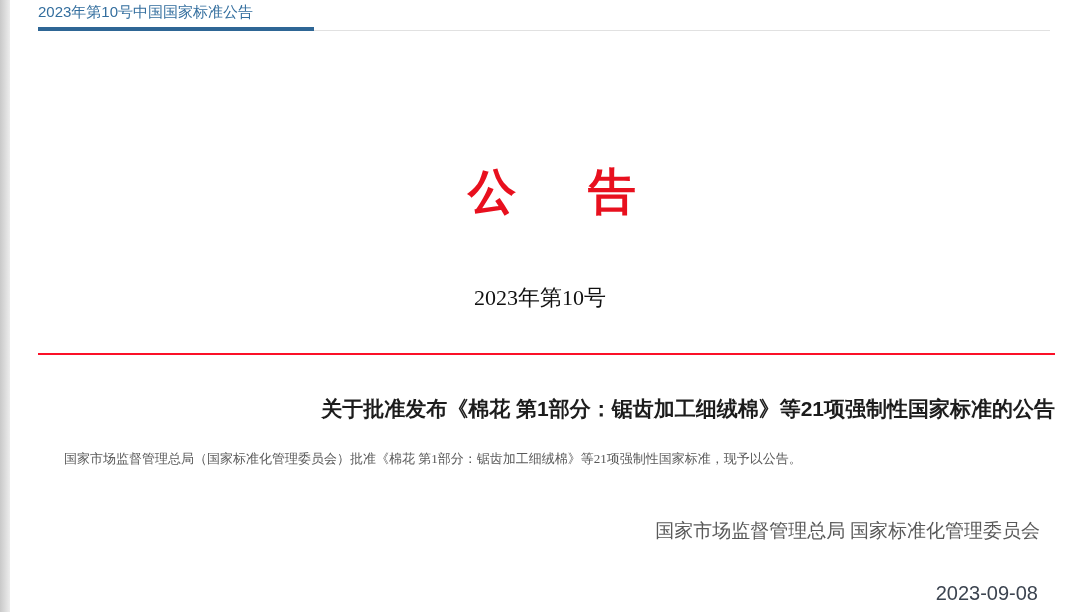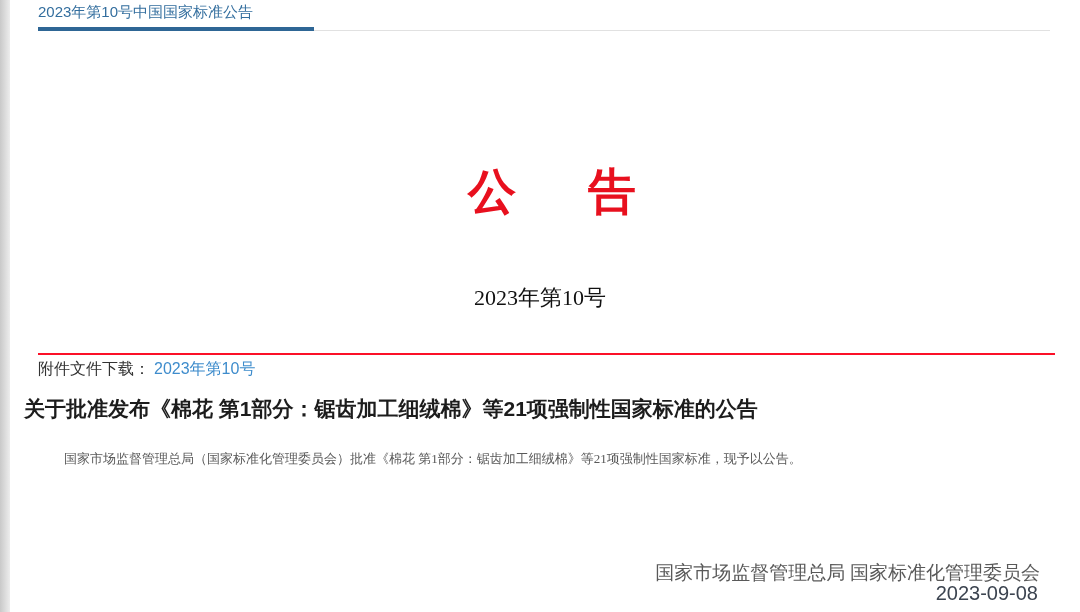--- a/index.html
+++ b/index.html
@@ -93,41 +93,41 @@
   .attachment-label { color: #333333; }
   .attachment-link {
     color: #3e8ccc;
     margin-left: 4px;
     cursor: pointer;
     text-decoration: none;
   }
   
   .announce-heading {
     position: absolute;
-    left: 24px; top: 395px;
+    left: 38px; top: 395px;
     width: 1017px;
-    text-align: left;
+    text-align: right;
     font-size: 21px;
     font-weight: bold;
     color: #1c1c1c;
   }
   .announce-body {
     position: absolute;
     left: 38px; top: 440px;
     width: 1017px;
     font-family: "Liberation Serif", "DejaVu Serif", serif;
     font-size: 13px;
     line-height: 38px;
     color: #595959;
     text-indent: 2em;
     text-align: justify;
   }
   .announce-signature {
     position: absolute;
-    right: 25px; top: 560px;
+    right: 25px; top: 518px;
     font-family: "Liberation Serif", "DejaVu Serif", serif;
     font-size: 19px;
     color: #595959;
     text-align: left;
   }
   .announce-date {
     position: absolute;
     right: 27px; top: 582px;
     font-size: 20px;
     color: #3c4450;
@@ -145,23 +145,20 @@
   <div class="tab-rule-gray"></div>
   <div class="tab-rule-blue"></div>
 
 
   <div class="doc-subtitle">公　告</div>
 
   <div class="doc-issue">2023年第10号</div>
 
   <div class="red-rule"></div>
 
-  <div class="attachment-row">
-    <span class="attachment-label">附件文件下载：</span><a class="attachment-link">2023年第10号</a>
-  </div>
 
   <div class="announce-heading">关于批准发布《棉花 第1部分：锯齿加工细绒棉》等21项强制性国家标准的公告</div>
 
   <div class="announce-body">国家市场监督管理总局（国家标准化管理委员会）批准《棉花 第1部分：锯齿加工细绒棉》等21项强制性国家标准，现予以公告。</div>
 
   <div class="announce-signature">国家市场监督管理总局 国家标准化管理委员会</div>
 
   <div class="announce-date">2023-09-08</div>
 
 </div>

